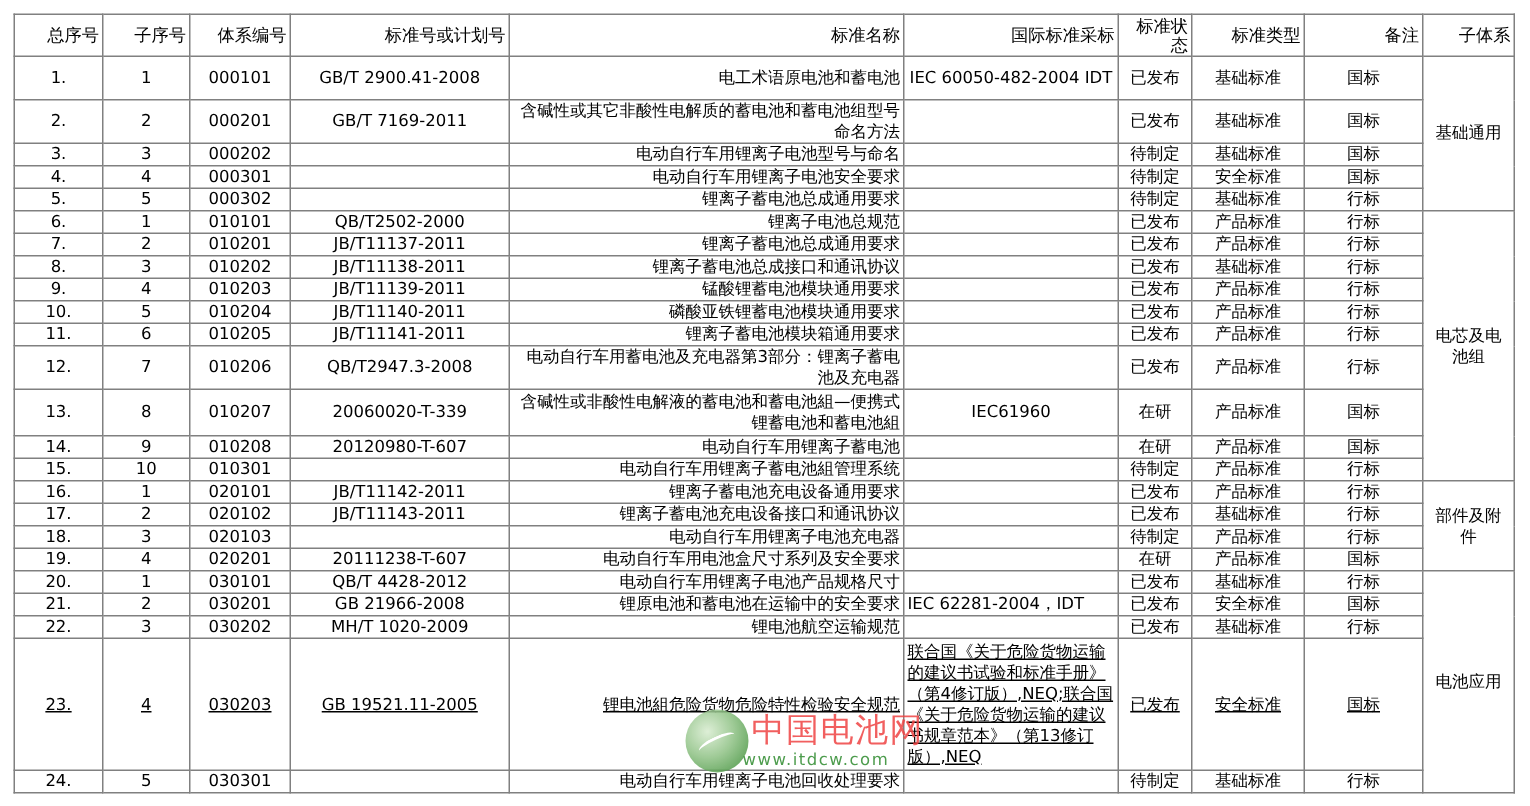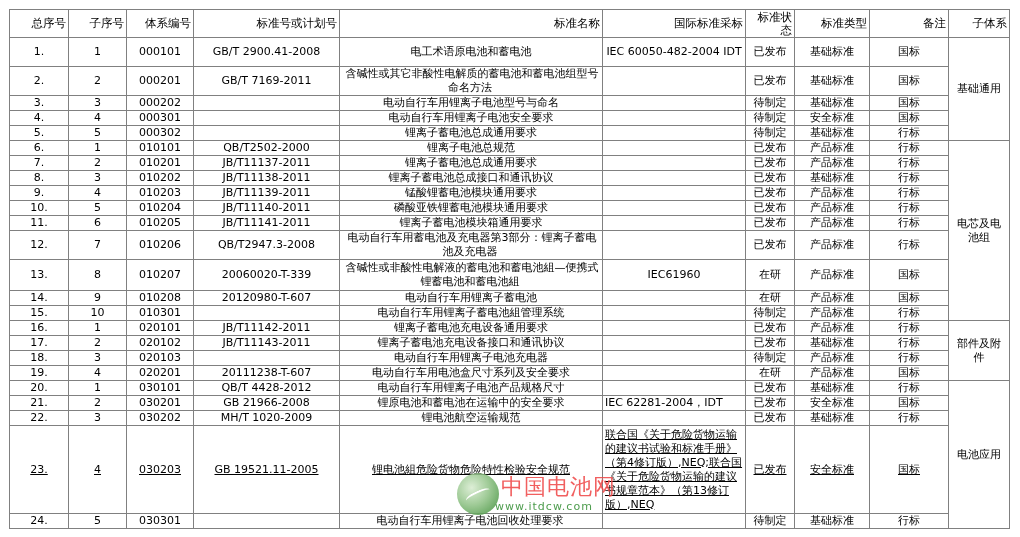--- a/index.html
+++ b/index.html
@@ -6,21 +6,21 @@
   body { width:1020px; height:537px; position:relative; overflow:hidden;
          font-family:"DejaVu Sans", "Liberation Sans", sans-serif; color:#000; }
   table.std { position:absolute; left:9px; top:9px; border-collapse:collapse;
               table-layout:fixed; width:1000px; font-size:11px; line-height:14px; }
   table.std td, table.std th { border:1px solid #808080; padding:0 2px; overflow:hidden;
                                white-space:normal; vertical-align:middle; }
   table.std th { font-weight:normal; font-size:11.5px; text-align:right; height:27px; line-height:13px; }
   table.std { border:1.5px solid #000; }
   td.c { text-align:center; }
   td.l { text-align:center; }
-  td.name { text-align:center; padding-left:4px; }
+  td.name { text-align:right; padding-left:4px; }
   td.name.wrap { padding-left:0; text-indent:4px; }
   td.adopt { text-align:left; padding-left:1px; }
   td.adopt.center { text-align:center; }
   td.sub { text-align:center; font-size:11px; line-height:14px; }
   tr.h14 td { height:14px; }
   tr.h28 td { height:28px; }
   tr.h30 td { height:30px; }
   tr.h87 td { height:87px;text-decoration:underline; }
   .wm { position:absolute; left:455px; top:470px; width:150px; height:50px; opacity:0.85; }
   .wm .globe { position:absolute; left:2px; top:3px; width:42px; height:42px; border-radius:50%;

